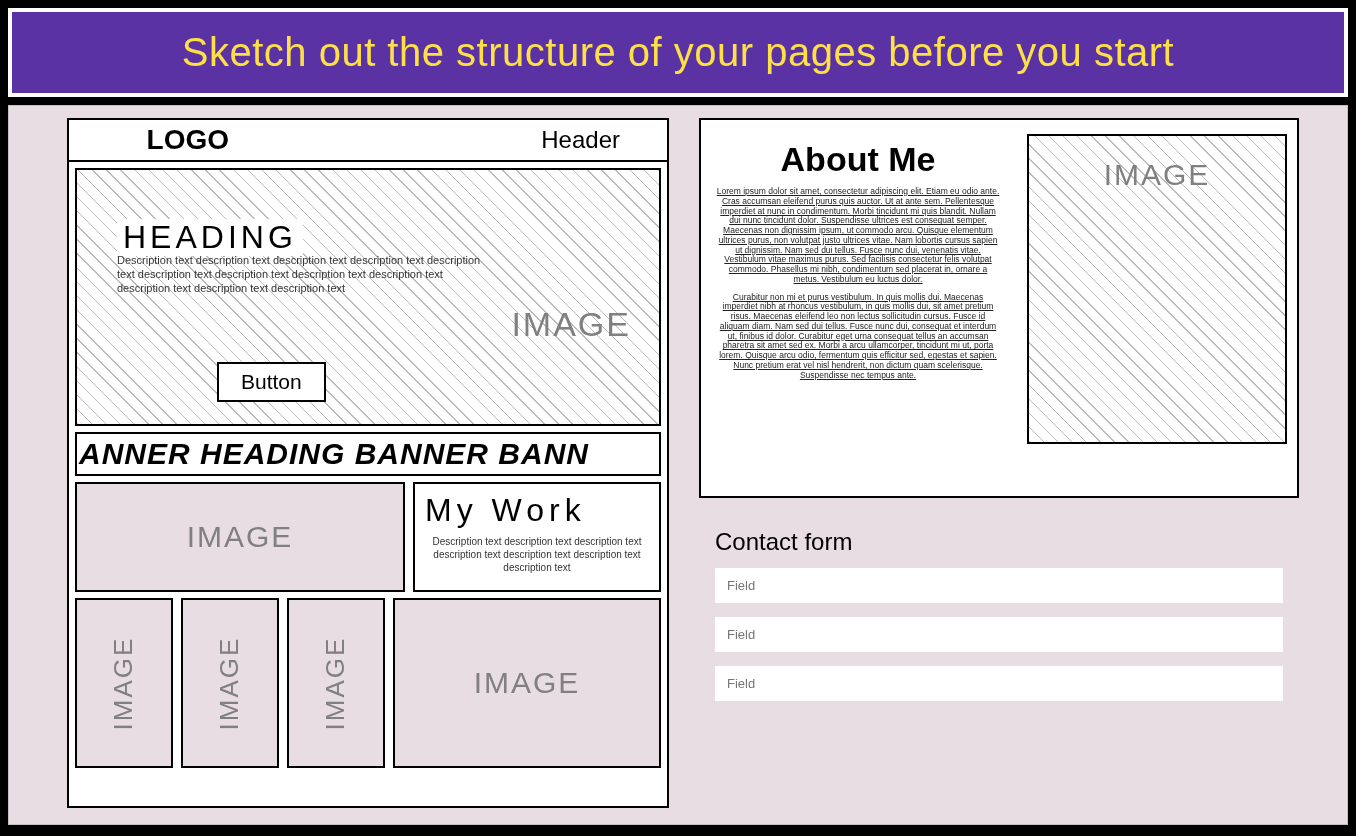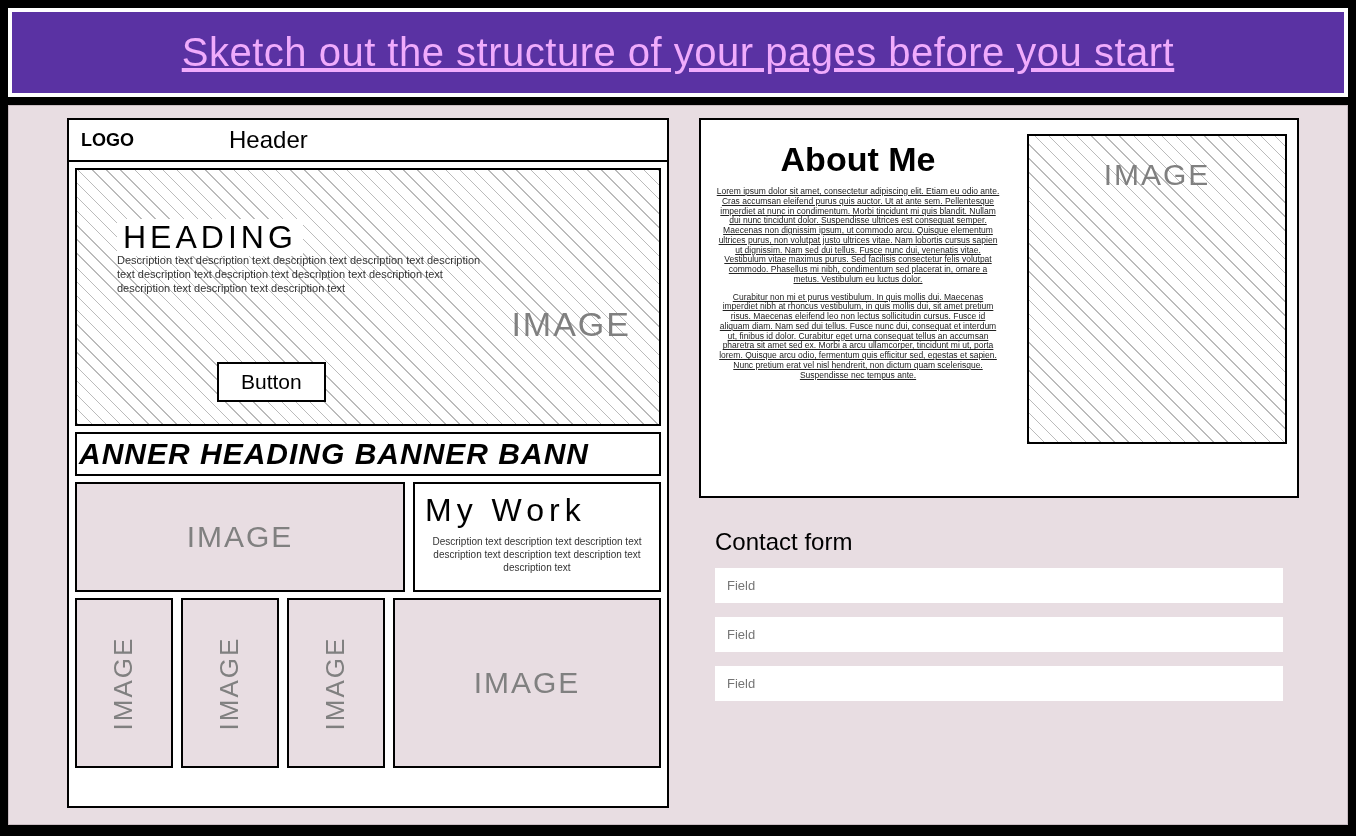--- a/index.html
+++ b/index.html
@@ -6,28 +6,27 @@
   body {
     font-family: Arial, Helvetica, sans-serif;
     background: #000;
     width: 1356px;
     height: 836px;
     overflow: hidden;
   }
   .slide-title {
     background: #5a32a3;
     border: 4px solid #fff;
-    color: #f0abfc;
+    color: #fde047;
     text-align: center;
     font-size: 40px;
     padding: 18px 12px;
     margin: 8px 8px 0 8px;
     font-weight: 400;
     letter-spacing: 0.5px;
-    text-decoration: underline;
   }
   .stage {
     background: #e8dde2;
     margin: 8px;
     height: 720px;
     position: relative;
     border: 1px solid #c9bcc2;
   }
   
   .wf-left {
@@ -38,28 +37,29 @@
     border: 2px solid #000;
   }
   .wf-left .header-row {
     border-bottom: 2px solid #000;
     display: flex;
     align-items: center;
     height: 42px;
   }
   .wf-left .logo {
     font-weight: 900;
-    font-size: 18px;
+    font-size: 28px;
     padding-left: 12px;
     width: 160px;
+    text-align: right;
   }
   .wf-left .header-label {
     font-size: 24px;
     flex: 1;
-    text-align: left;
+    text-align: right;
     padding-right: 47px;
   }
   .hero {
     margin: 6px;
     height: 258px;
     border: 2px solid #000;
     position: relative;
     overflow: hidden;
   }
   .hatch {

